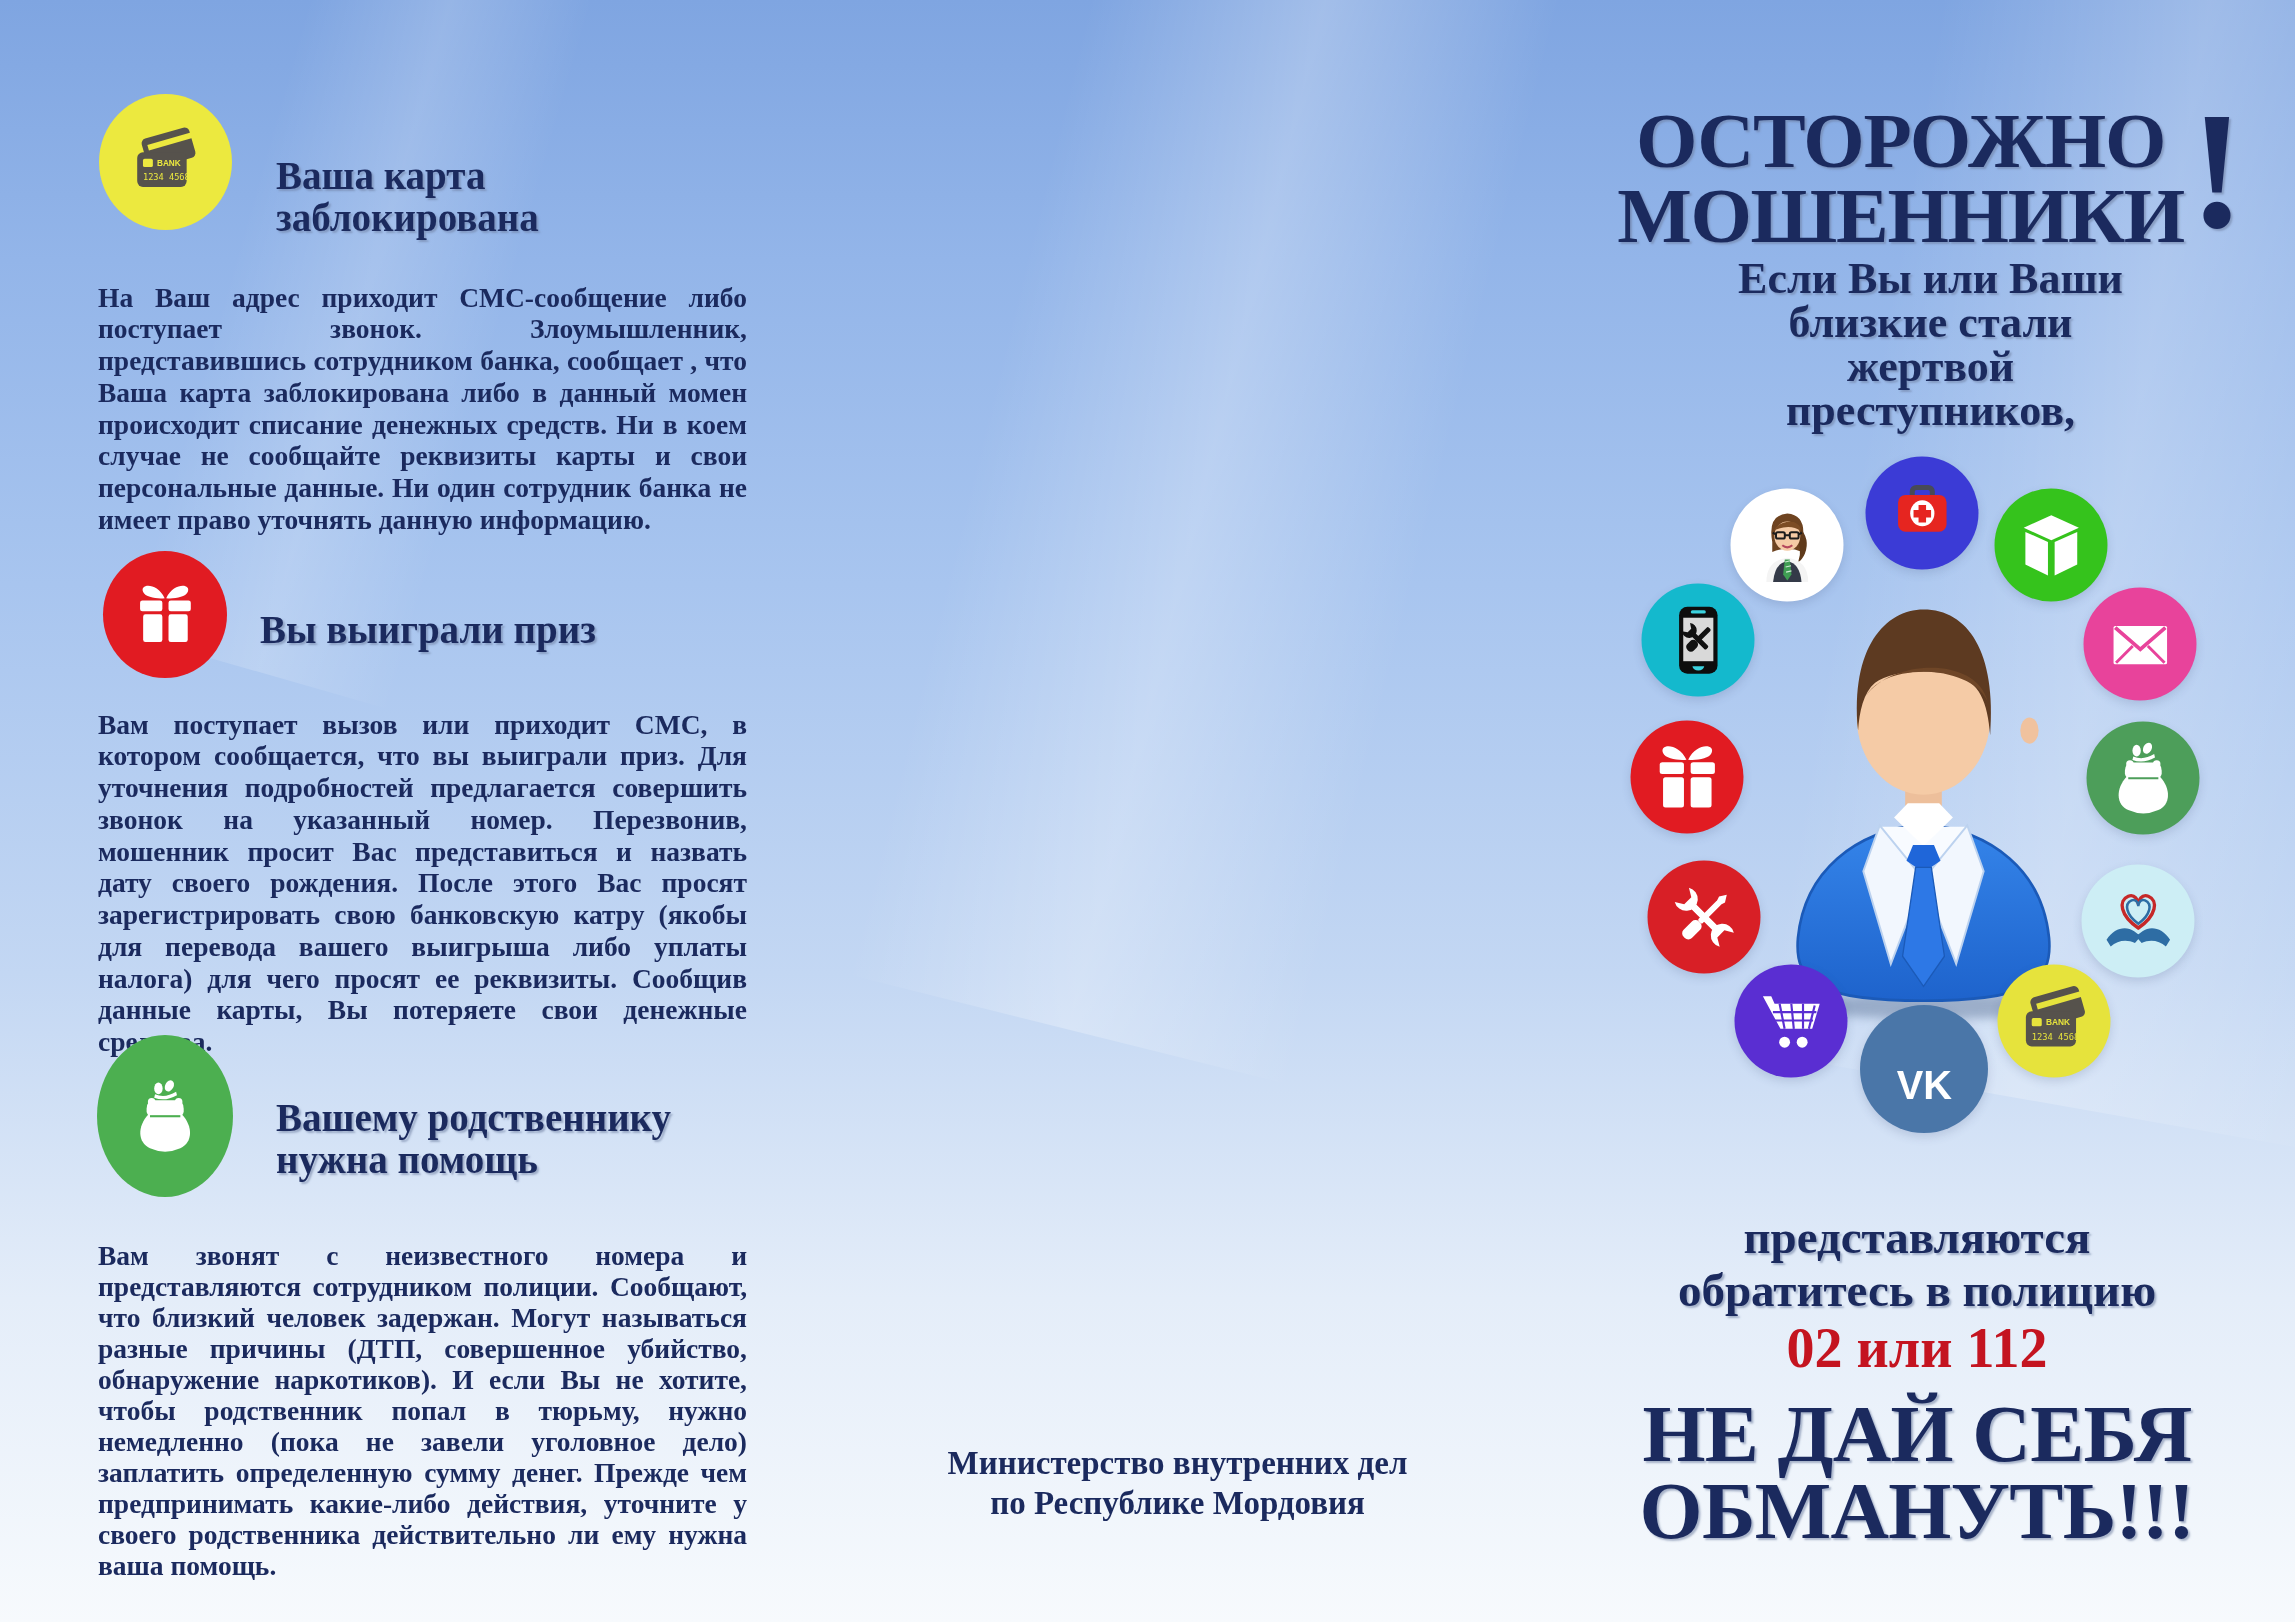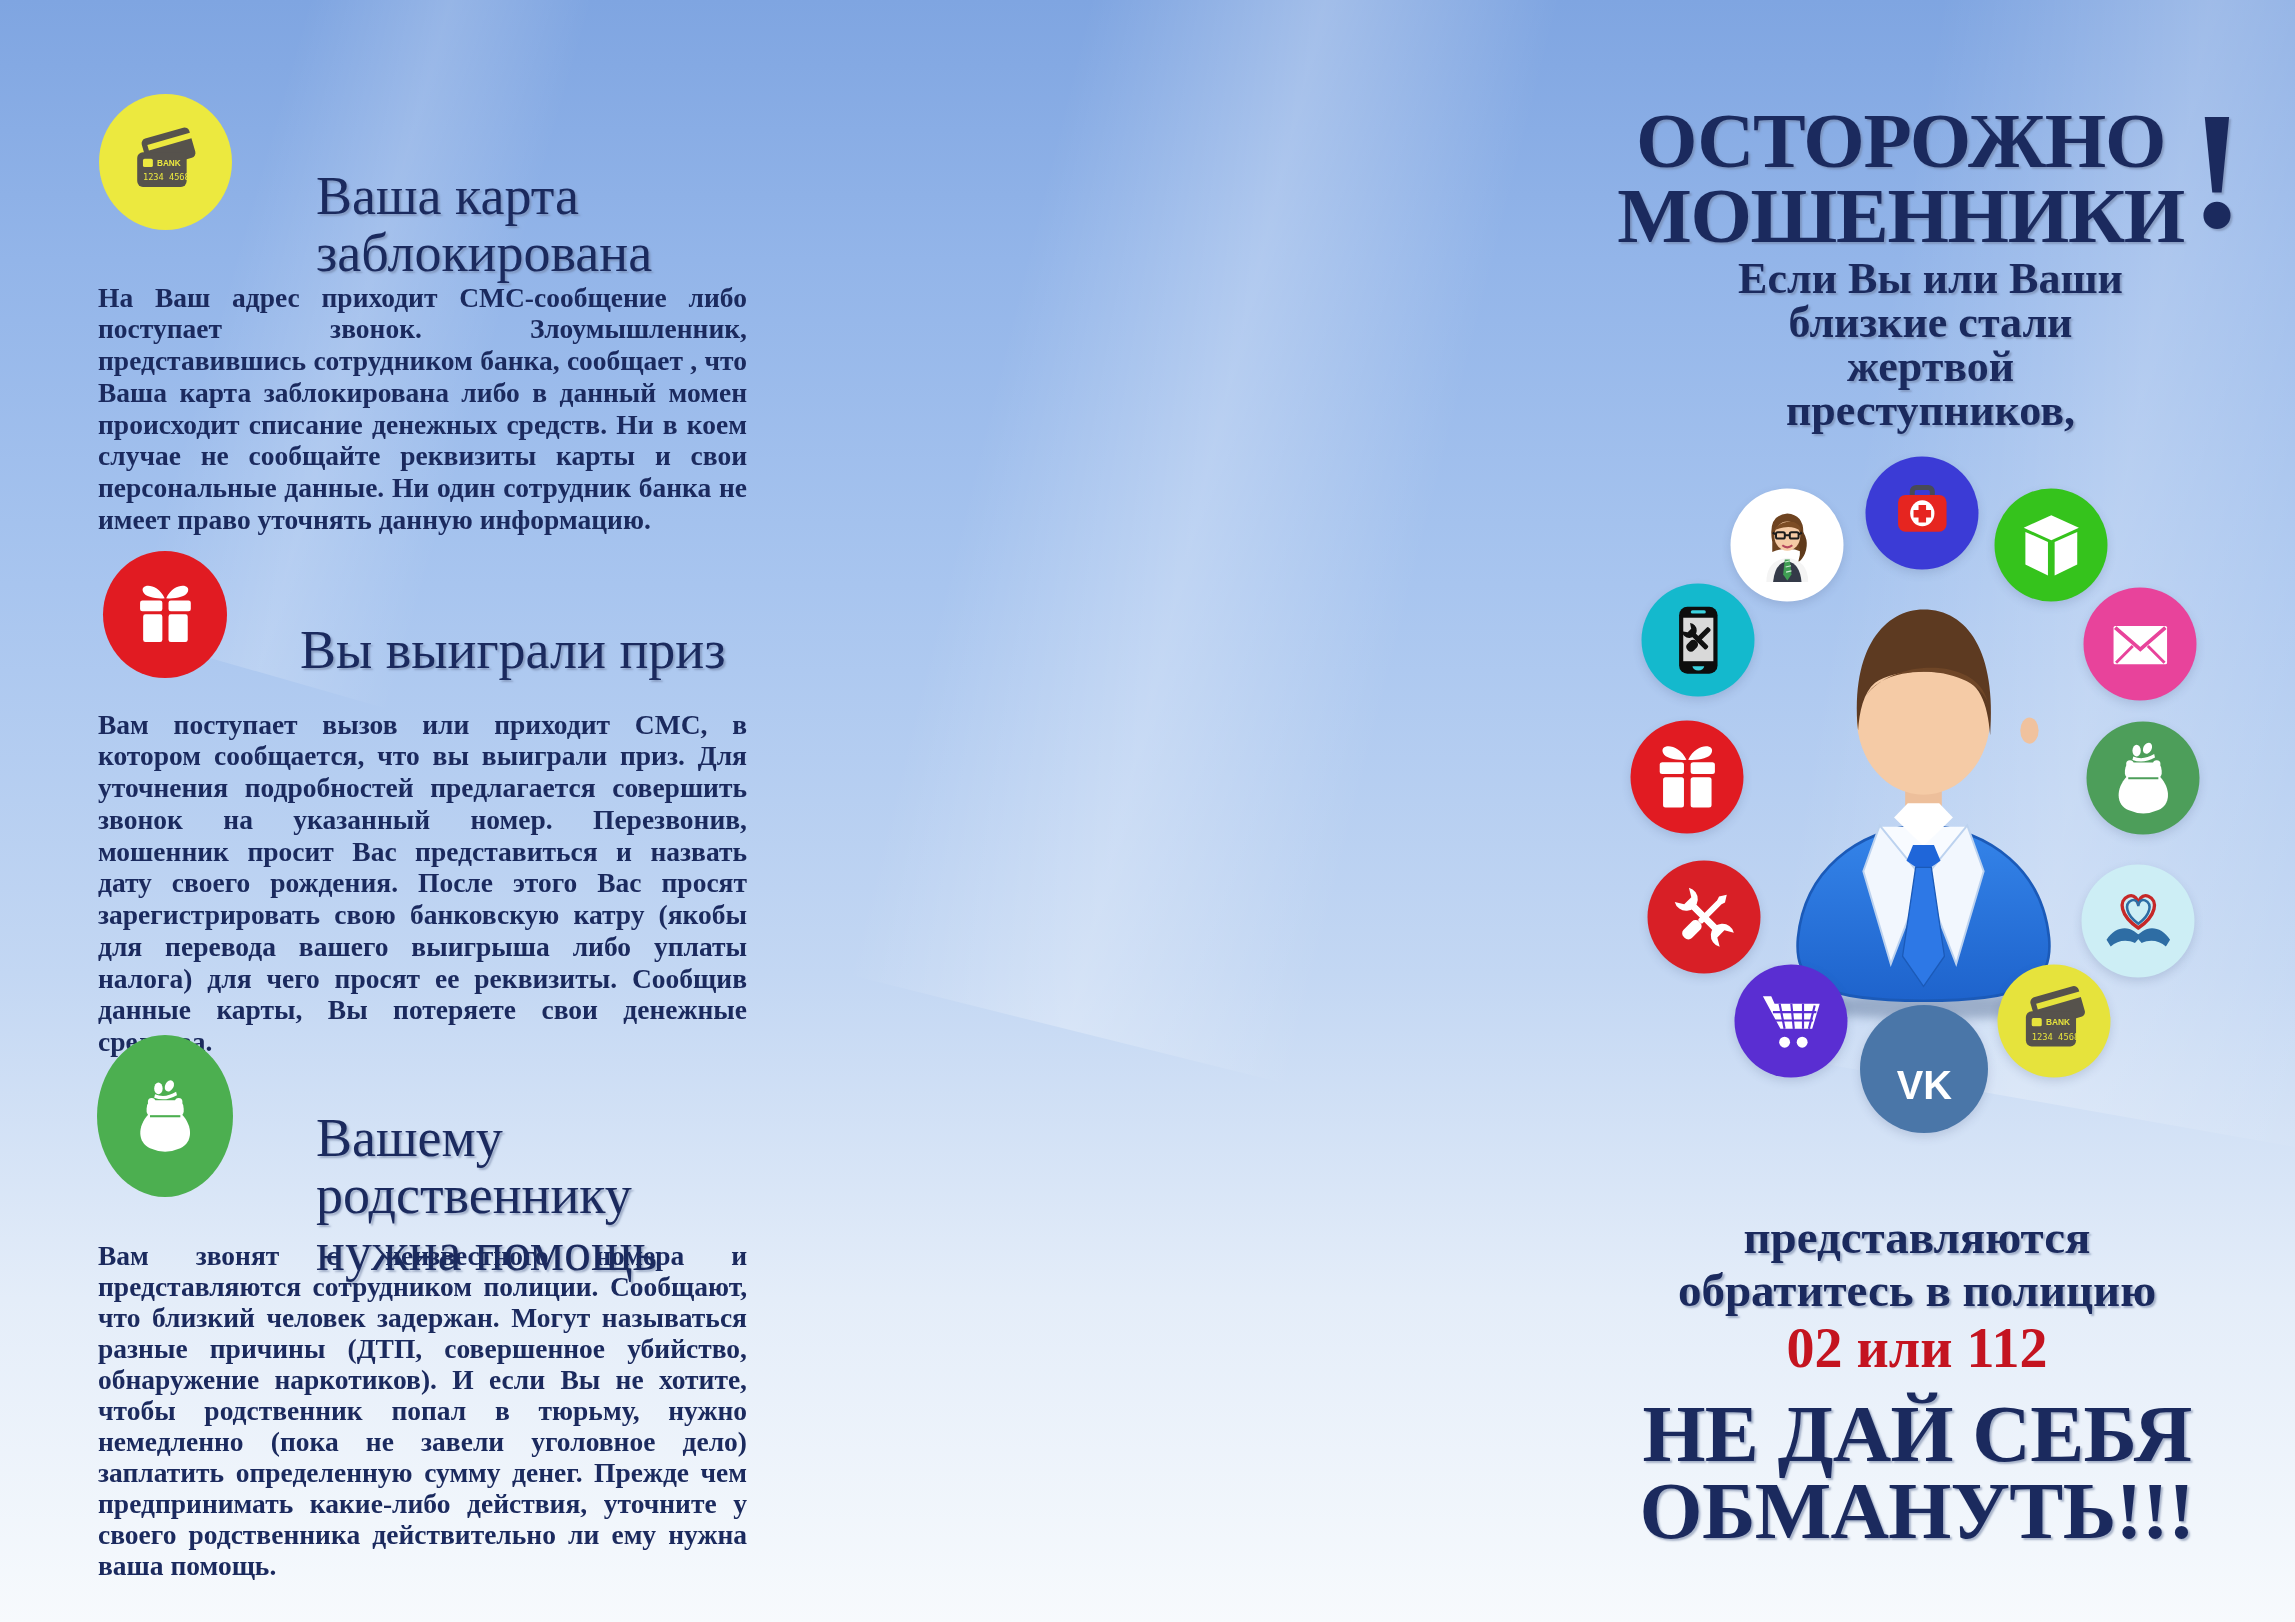--- a/index.html
+++ b/index.html
@@ -15,21 +15,21 @@
     background:linear-gradient(90deg,rgba(255,255,255,0) 0%,rgba(255,255,255,.18) 50%,rgba(255,255,255,0) 100%);}
   .navy{color:#1b2a5e;}
   .shadowed{text-shadow:2px 2px 2px rgba(110,125,160,.55);}
 
   
   .icon-circle{position:absolute;border-radius:50%;display:flex;align-items:center;justify-content:center;}
   .icon-circle svg{width:62%;height:62%;}
   .ic1{left:99px;top:94px;width:133px;height:136px;}
   .ic2{left:103px;top:551px;width:124px;height:127px;}
   .ic3{left:97px;top:1035px;width:136px;height:162px;}
-  .sec-title{position:absolute;font-weight:normal;font-size:54px;line-height:1.06;margin-left:40px;}
+  .sec-title{position:absolute;font-weight:bold;font-size:39px;line-height:1.06;}
   .t1{left:276px;top:123px;width:419px;}
   .t2{left:260px;top:577px;width:471px;}
   .t3{left:276px;top:1065px;width:471px;}
   .sec-body{position:absolute;left:98px;width:649px;font-weight:bold;font-size:27.5px;line-height:1.155;text-align:justify;}
   .b1{top:254px;}
   .b2{top:681px;}
   .b3{top:1212px;line-height:1.13;font-family:Liberation Serif, serif;}
 
   
   .ministry{position:absolute;left:870px;top:1443px;width:615px;text-align:center;
@@ -112,20 +112,24 @@
         <circle cx="34" cy="33" r="4.5"></circle>
           <circle cx="66" cy="33" r="4.5"></circle>
         <path d="M30,48 C17,62 17,81 32,88 Q50,96 68,88 C83,81 83,62 70,48 Z"></path>
       </g>
       <path d="M32,50 h36" stroke="#4caf50" stroke-width="2.5" fill="none"></path>
     </svg>
   </div>
   <h2 class="sec-title navy shadowed t3">Вашему родственнику нужна помощь</h2>
   <p class="sec-body navy b3">Вам звонят с неизвестного номера и представляются сотрудником полиции. Сообщают, что близкий человек задержан. Могут называться разные причины (ДТП, совершенное убийство, обнаружение наркотиков). И если Вы не хотите, чтобы родственник попал в тюрьму, нужно немедленно (пока не завели уголовное дело) заплатить определенную сумму денег. Прежде чем предпринимать какие-либо действия, уточните у своего родственника действительно ли ему нужна ваша помощь.</p>
 
+  <div class="ministry navy">
+    <div>Министерство внутренних дел</div>
+    <div>по Республике Мордовия</div>
+  </div>
 
   <div class="warn-title">
     <div class="warn-lines navy shadowed">
       <div>ОСТОРОЖНО</div>
       <div>МОШЕННИКИ</div>
     </div>
     <div class="warn-excl navy shadowed">!</div>
   </div>
 
   <div class="victim-sub navy shadowed">

